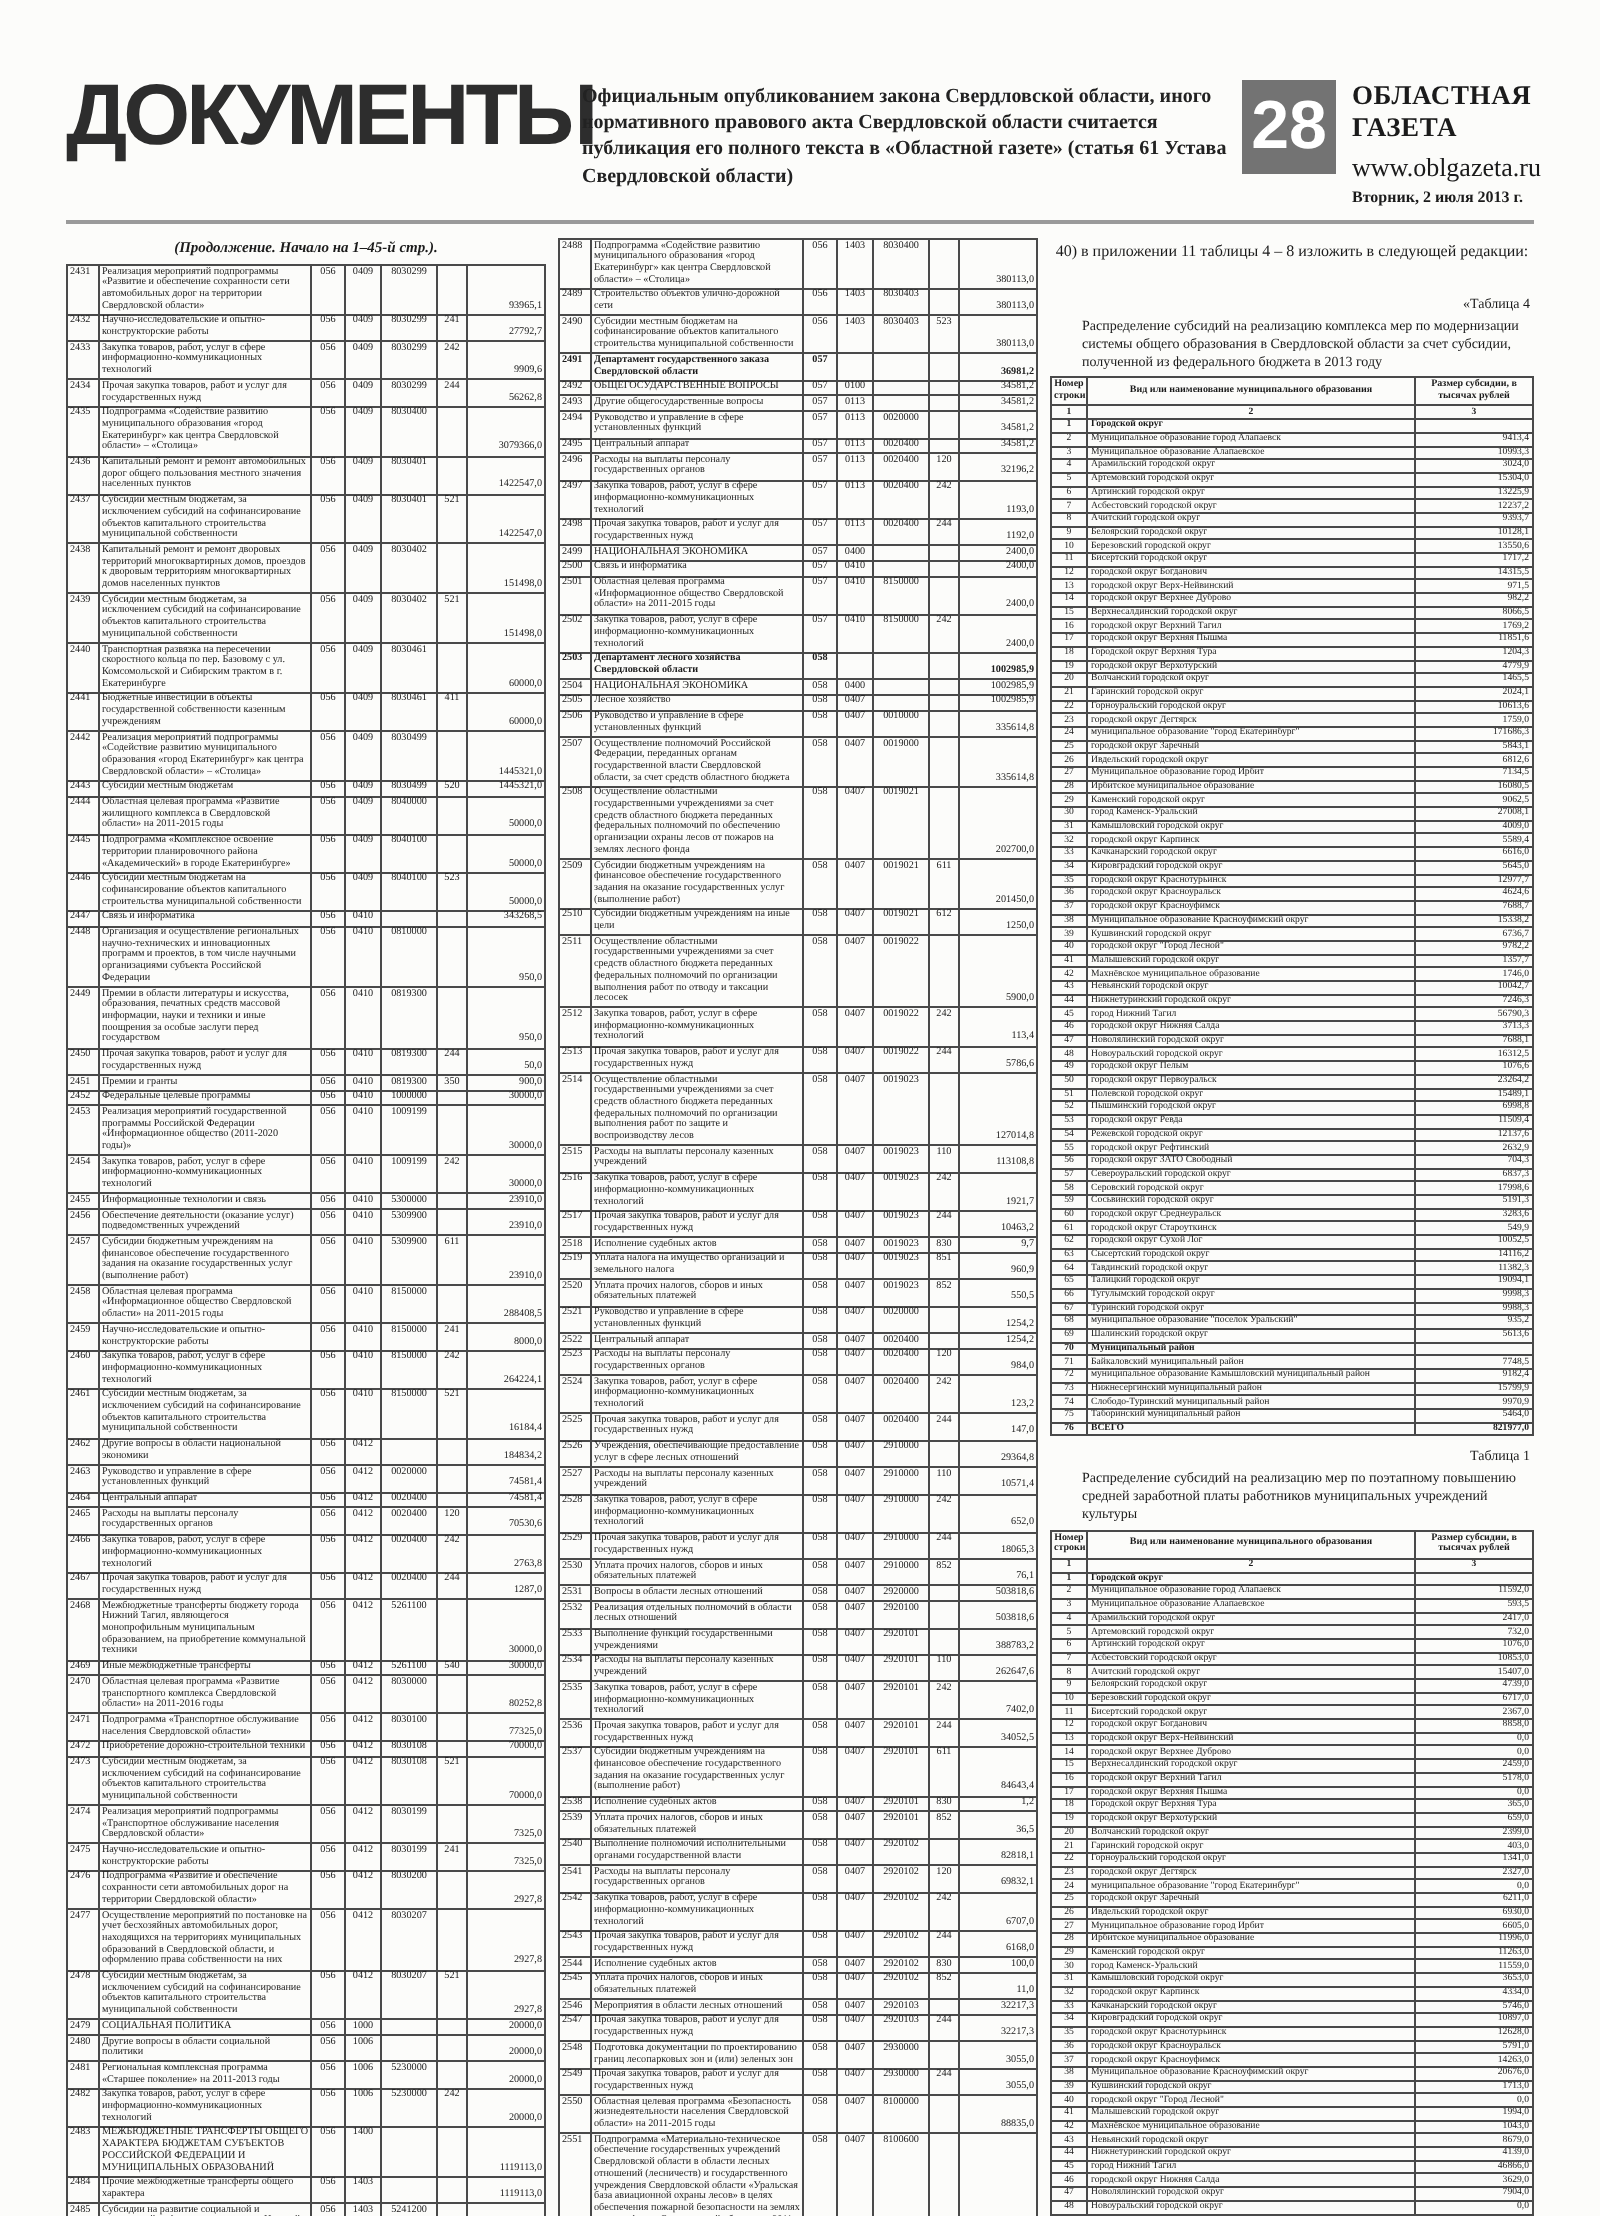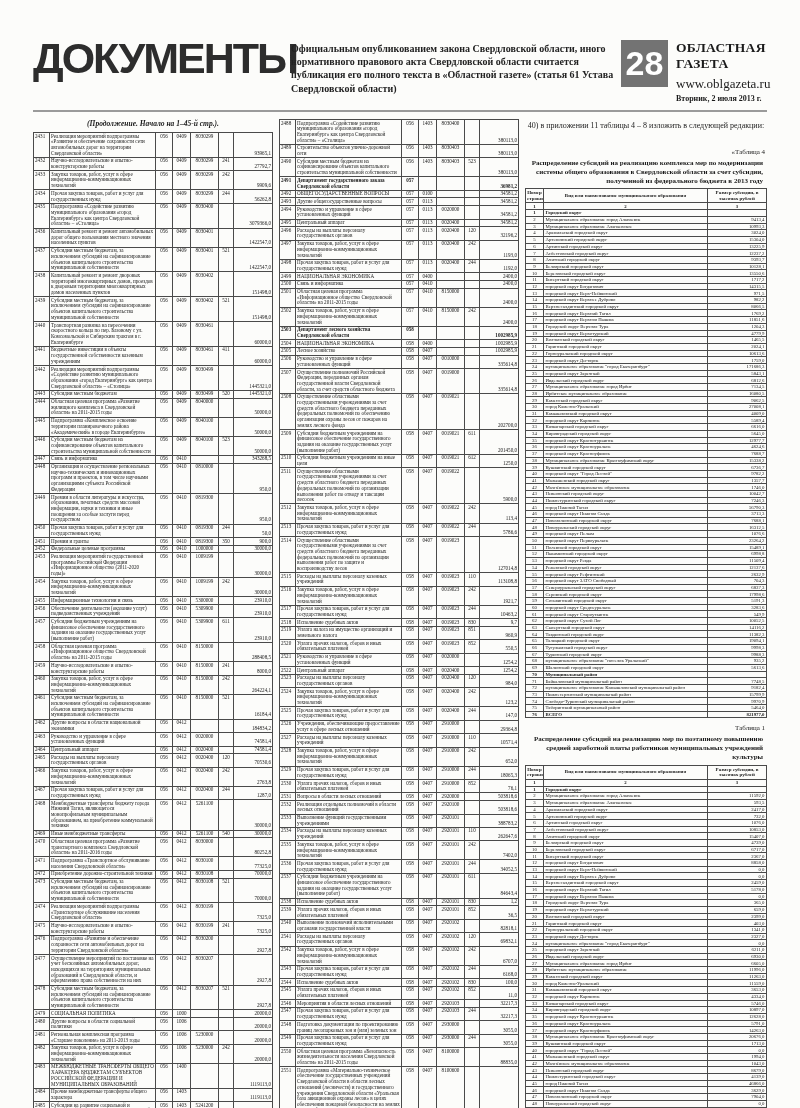--- a/index.html
+++ b/index.html
@@ -34,21 +34,21 @@
   .budget td.num{width:13px;}
   .budget td.c1{width:14px;text-align:center;}
   .budget td.c2{width:15px;text-align:center;}
   .budget td.c3{width:25px;text-align:center;}
   .budget td.c4{width:12px;text-align:center;}
   .budget td.amt{width:36px;text-align:right;vertical-align:bottom;white-space:nowrap;}
   .budget tr.bold td{font-weight:bold;}
   
   .intro{font-size:8px;margin:2px 0 3px 0;text-align:center;}
   .tlabel{font-size:7px;text-align:right;margin:18px 2px 3px 0;}
-  .ttitle{font-size:7px;font-weight:bold;text-align:right;line-height:1.25;margin:0 4px 3px 4px;}
+  .ttitle{font-size:7px;font-weight:normal;text-align:left;line-height:1.25;margin:0 4px 3px 16px;}
   .sub th{border:0.5px solid #4a4a4a;font-size:5px;line-height:5.6px;font-weight:bold;
           padding:1px;text-align:center;vertical-align:middle;}
   .sub td{border:0.5px solid #4a4a4a;font-size:4.8px;line-height:5.1px;padding:0.3px 1.5px;
           vertical-align:top;white-space:nowrap;overflow:hidden;}
   .sub td.n{width:15px;text-align:center;}
   .sub td.v{width:56px;text-align:right;}
   .sub tr.group td{font-weight:bold;}
   .sub tr.total td{font-weight:bold;}
   .sub .hnum td{text-align:center;font-weight:bold;}
 </style>

